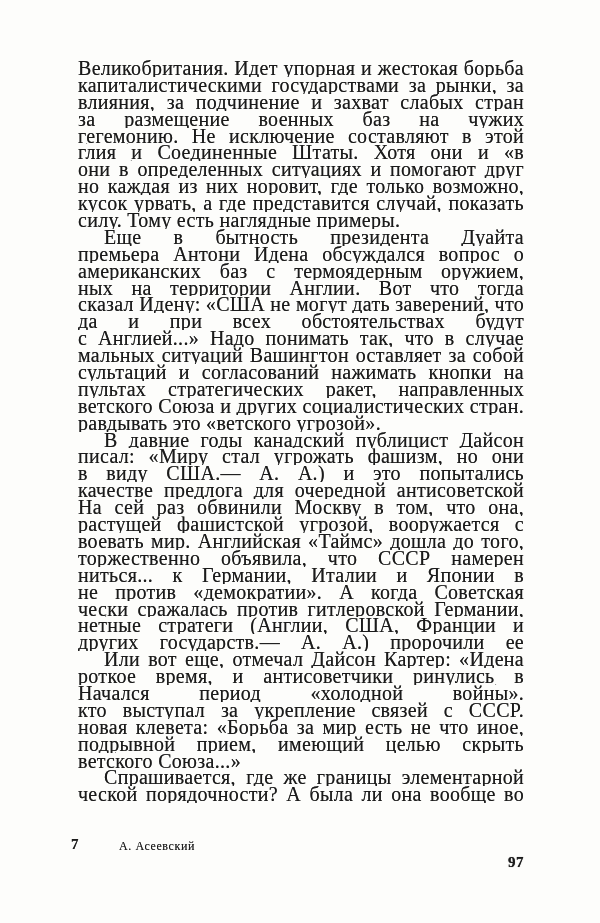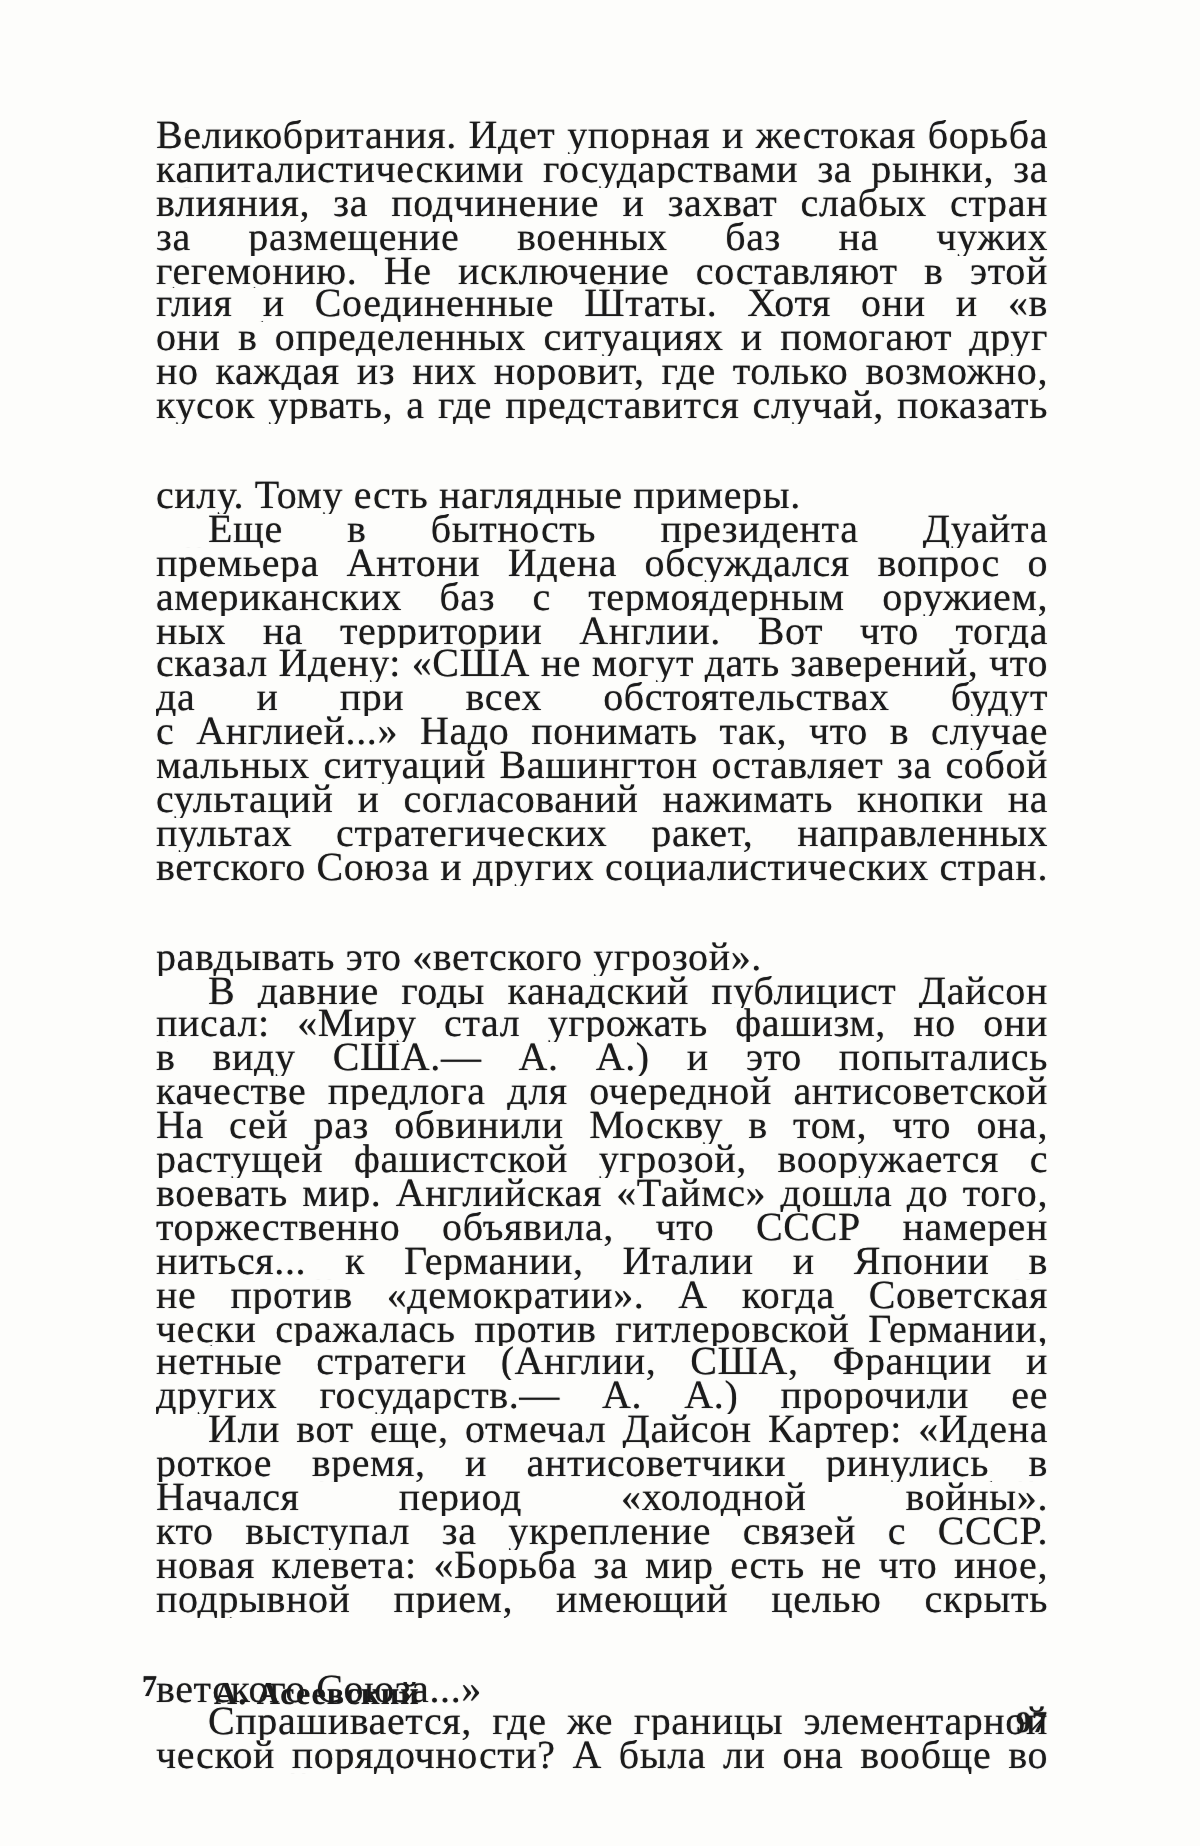--- a/index.html
+++ b/index.html
@@ -37,44 +37,43 @@
     text-shadow: 0 0 0.5px rgba(20,20,20,0.65);
     white-space: normal;
     overflow: hidden;
   }
   .line.ind {
     text-indent: 26px;
   }
   .line.last {
     text-align: left;
     text-align-last: left;
-    margin-top: 28px;
   }
   .footer {
     position: absolute;
     left: 71px;
     top: 836px;
     width: 453px;
     height: 20px;
     color: #1b1b1b;
   }
   .sig-num {
     position: absolute;
     left: 0;
     top: 0;
     font-size: 15px;
     font-weight: 700;
     text-shadow: 0 0 0.5px rgba(20,20,20,0.65);
   }
   .author {
     position: absolute;
-    left: 36px;
+    left: 48px;
     top: 3px;
-    font-size: 16px;
-    font-weight: 700;
+    font-size: 12px;
+    font-weight: 400;
     letter-spacing: 0.6px;
     text-shadow: 0 0 0.4px rgba(20,20,20,0.6);
   }
   .page-num {
     position: absolute;
     right: 0;
     top: 18px;
     font-size: 15px;
     font-weight: 700;
     letter-spacing: 0.5px;

